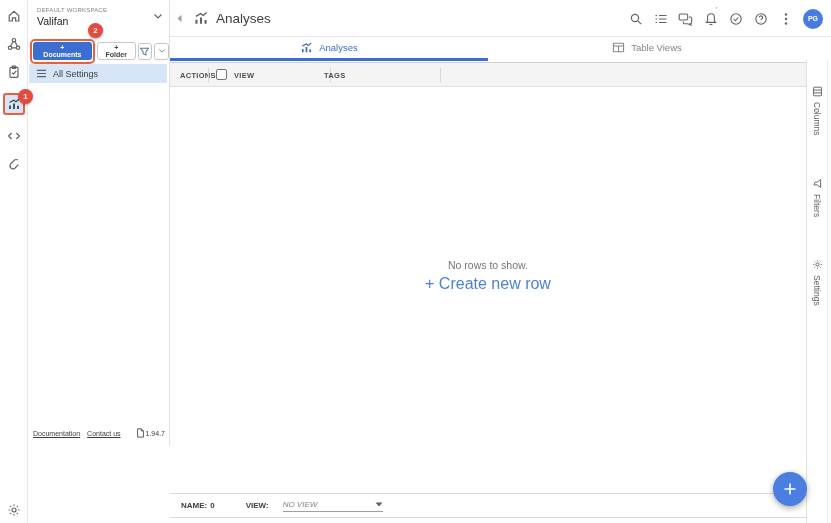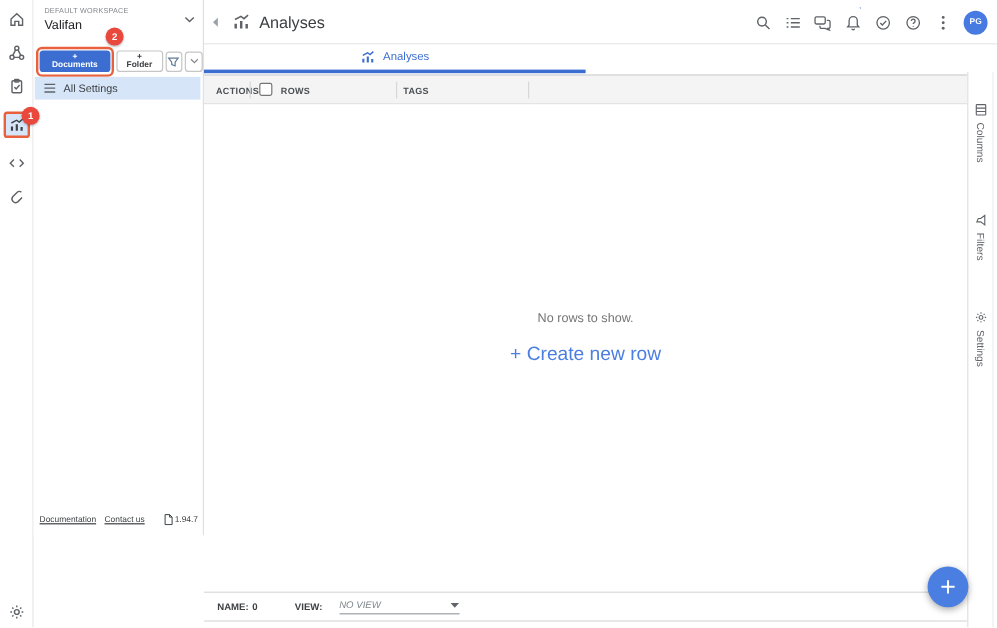--- a/index.html
+++ b/index.html
@@ -47,21 +47,21 @@
   .tabbar { position:absolute; left:0; top:37px; width:636px; height:24px; display:flex; }
   .tab { width:50%; display:flex; align-items:center; justify-content:center; gap:6px; font-size:9.5px; cursor:pointer; border-bottom:3px solid transparent; color:#80868b; }
   .tab.active { color:#3b6ed0; border-bottom-color:#3b6ed0; }
 
   .thead { position:absolute; left:0; top:62px; width:636px; height:25px; background:#f4f4f4; border-top:1px solid #cfd1d3; border-bottom:1px solid #e0e0e0; }
   .th-label { position:absolute; top:8px; font-size:7.5px; font-weight:bold; color:#4a4f54; letter-spacing:.3px; }
   .th-sep { position:absolute; top:5px; width:1px; height:14px; background:#d7d7d7; }
   .th-checkbox { position:absolute; left:46px; top:6px; width:11px; height:11px; border:1.5px solid #757575; border-radius:2px; background:#fff; cursor:pointer; }
 
   .grid { position:absolute; left:0; top:87px; width:636px; height:406px; background:#fff; }
-  .empty-state { position:absolute; left:0; right:0; top:172px; display:flex; flex-direction:column; align-items:center; gap:16px; }
+  .empty-state { position:absolute; left:0; right:0; top:172px; display:flex; flex-direction:column; align-items:center; gap:4px; }
   .empty-msg { font-size:10.5px; color:#757575; }
   .empty-create { font-size:16px; color:#4a7ee0; cursor:pointer; }
 
   .statusbar { position:absolute; left:0; top:493px; width:636px; height:25px; border-top:1px solid #d9d9d9; border-bottom:1px solid #d9d9d9; background:#fff; display:flex; align-items:center; font-size:8px; }
   .sb-strong { font-weight:bold; color:#3c4043; }
   .sb-rows { margin-left:11px; display:flex; gap:3px; }
   .view-select { margin-left:14px; display:flex; align-items:center; width:100px; border-bottom:1px solid #9aa0a6; padding-bottom:2px; cursor:pointer; }
   .view-value { color:#80868b; margin-left:0; font-size:8px;font-style:italic; }
   .view-arrow { margin-left:auto; color:#5f6368; display:flex; }
 
@@ -268,29 +268,38 @@
     <div class="tabbar">
       <div class="tab active">
         <span>
             <svg class="ic" width="13" height="13" viewBox="0 0 14 14" fill="none" stroke="currentColor" stroke-width="1.3">
               <path d="M3 8.5 V12 M7 6.5 V12 M11 8.8 V12" stroke-width="1.9"></path>
               <path d="M2.5 5.5 L6.8 3.2 L9 4.8 L12 2.2"></path>
             </svg>
           </span>
         <span>Analyses</span>
       </div>
+      <div class="tab">
+        <span>
+            <svg class="ic" width="13" height="13" viewBox="0 0 14 14" fill="none" stroke="currentColor" stroke-width="1.1">
+              <rect x="1.5" y="2.5" width="11" height="9" rx="0.8"></rect>
+              <path d="M1.5 5.5 H12.5 M7 5.5 V11.5"></path>
+            </svg>
+          </span>
+        <span>Table Views</span>
+      </div>
     </div>
 
     <div class="thead">
       <span class="th-label" style="left:10px;">ACTIONS</span>
       <span class="th-sep" style="left:38px;"></span>
       <span class="th-checkbox"></span>
-      <span class="th-label" style="left:64px;">ROWS</span>
+      <span class="th-label" style="left:64px;">VIEW</span>
       <span class="th-sep" style="left:160px;"></span>
-      <span class="th-label" style="left:166px;">TAGS</span>
+      <span class="th-label" style="left:154px;">TAGS</span>
       <span class="th-sep" style="left:270px;"></span>
     </div>
 
     <div class="grid">
       <div class="empty-state">
         <span class="empty-msg">No rows to show.</span>
         <span class="empty-create">+ Create new row</span>
       </div>
     </div>
 

